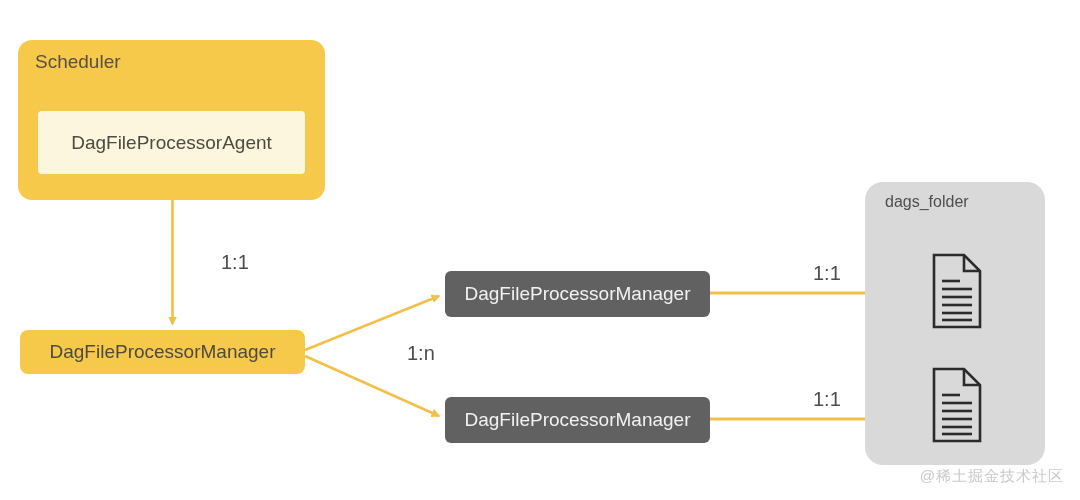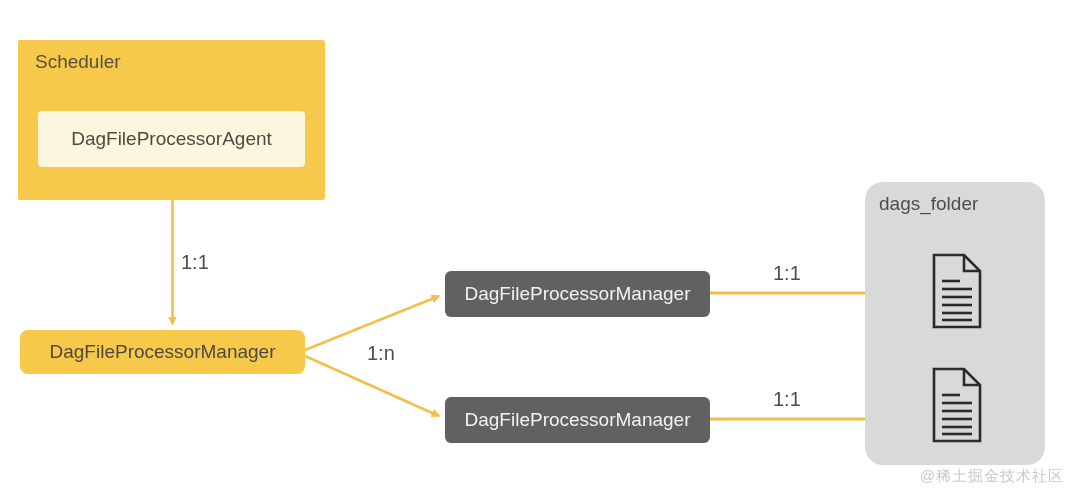--- a/index.html
+++ b/index.html
@@ -8,28 +8,28 @@
     width: 1080px;
     height: 500px;
     background: #ffffff;
     font-family: "Liberation Sans", sans-serif;
     overflow: hidden;
   }
   .node { position: absolute; box-sizing: border-box; }
 
   .scheduler-box {
     left: 18px; top: 40px; width: 307px; height: 160px;
-    background: #F7C94B; border-radius: 2px;
+    background: #F7C94B; border-radius: 14px;
   }
   .scheduler-label {
     position: absolute; left: 17px; top: 11px;
     font-size: 19px; color: #565045;
   }
   .agent-box {
-    position: absolute; left: 20px; top: 71px; width: 267px; height: 56px;
+    position: absolute; left: 20px; top: 71px; width: 267px; height: 63px;
     background: #FCF6DE; border-radius: 4px;
     display: flex; align-items: center; justify-content: center;
     font-size: 19px; color: #4E4A42;
   }
 
   .manager-box {
     left: 20px; top: 330px; width: 285px; height: 44px;
     background: #F7C94B; border-radius: 8px;
     display: flex; align-items: center; justify-content: center;
     font-size: 19px; color: #4E4A42;
@@ -42,30 +42,31 @@
     font-size: 19px; color: #F2F2F2;
   }
   .processor-top { left: 445px; top: 271px; }
   .processor-bottom { left: 445px; top: 397px; }
 
   .dags-folder-panel {
     left: 865px; top: 182px; width: 180px; height: 283px;
     background: #D9D9D9; border-radius: 18px;
   }
   .dags-folder-label {
-    position: absolute; left: 14px; top: 11px;
-    font-size: 19px; color: #4E4E4E;
+    position: absolute; left: 20px; top: 11px;
+    font-size: 16px; color: #4E4E4E;
   }
   .doc-icon { position: absolute; left: 60px; width: 60px; height: 78px; }
   .doc-icon-1 { top: 70px; }
   .doc-icon-2 { top: 184px; }
 
   .edge-label {
     position: absolute; font-size: 20px; color: #4D4D4D;
     white-space: nowrap;
+    margin-left: 40px;
   }
   .label-sched-mgr { left: 181px; top: 251px; }
   .label-mgr-proc  { left: 367px; top: 342px; text-align: center; }
   .label-proc1-folder { left: 773px; top: 262px; }
   .label-proc2-folder { left: 773px; top: 388px; }
 
   .connector-layer {
     position: absolute; left: 0; top: 0; width: 1080px; height: 500px;
     pointer-events: none;
   }

